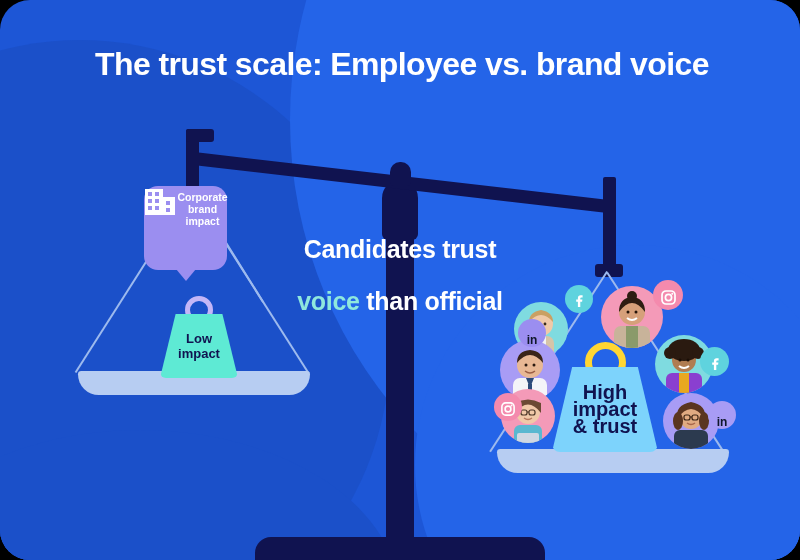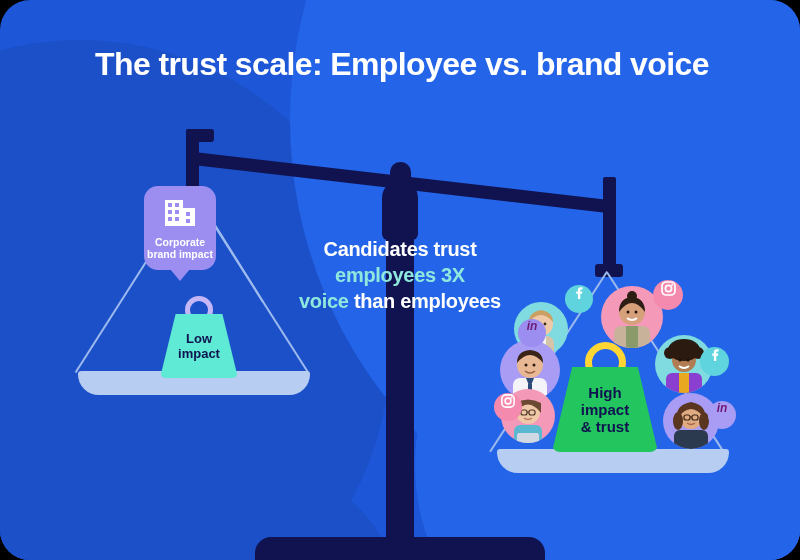--- a/index.html
+++ b/index.html
@@ -143,27 +143,26 @@
     background: #9dbaee;
     height: 2px;
     transform-origin: 0 0;
     z-index: 15;
   }
 
   
   .corp-card {
     position: absolute;
     left: 144px; top: 186px;
-    width: 72px; height: 84px;
+    width: 83px; height: 84px;
     background: #9b8ef0;
     border-radius: 14px;
     z-index: 20;
     display: flex;
-    flex-direction: column;
-    align-items: center;
+    flex-direction: row;
     justify-content: center;
   }
   .corp-card::after {
     content: "";
     position: absolute;
     bottom: -11px; left: 50%;
     margin-left: -10px;
     width: 0; height: 0;
     border-left: 10px solid transparent;
     border-right: 10px solid transparent;
@@ -212,33 +211,33 @@
   }
 
   .weight-high { left: 552px; top: 342px; width: 106px; height: 110px; }
   .weight-high .ring {
     top: 0; margin-left: -20px;
     width: 27px; height: 27px;
     border-width: 7px; border-color: #ffd633;
   }
   .weight-high .body {
     top: 25px; width: 106px; height: 85px;
-    background: #22c55e;
+    background: #7dd3fc;
     clip-path: polygon(19% 0, 81% 0, 100% 100%, 0 100%);
     border-radius: 8px;
-    font-size: 15px; line-height: 17px;
+    font-size: 20px; line-height: 17px;
   }
 
   
   .center-msg {
     position: absolute;
     left: 272px; top: 236px;
     width: 256px;
     text-align: center;
-    font-size: 20px;
+    font-size: 25px;
     font-weight: bold;
     line-height: 26px;
     color: #ffffff;
     z-index: 30;
     letter-spacing: -0.3px;
   }
   .accent { color: #8fe8dd; }
 
   
   .avatar {
@@ -248,25 +247,24 @@
     overflow: hidden;
   }
   .avatar svg { display: block; }
 
   
   .badge {
     position: absolute;
     border-radius: 50%;
     z-index: 24;
     display: flex;
-    align-items: flex-start;
+    align-items: flex-end;
     justify-content: center;
-    color: #701a75;
+    color: #0f172a;
     font-weight: bold;
-    font-style: italic;
   }
 </style>
 </head>
 <body>
 
 <div id="canvas">
 
   <div class="bg-layer">
     <div class="bg-blob-dark"></div>
     <div class="bg-arc"></div>
@@ -457,17 +455,17 @@
       <div>
         <span>High</span><br>
         <span>impact</span><br>
         <span>&amp; trust</span>
       </div>
     </div>
   </div>
 
   <div class="center-msg">
     <span>Candidates trust</span><br>
-    <span class="accent">employees 3X</span><br>
-    <span class="accent">voice</span><span> than employees</span><br>
+    <br>
+    <span class="accent">voice</span><span> than official</span><br>
   </div>
 
 </div>
 
 </body></html>

